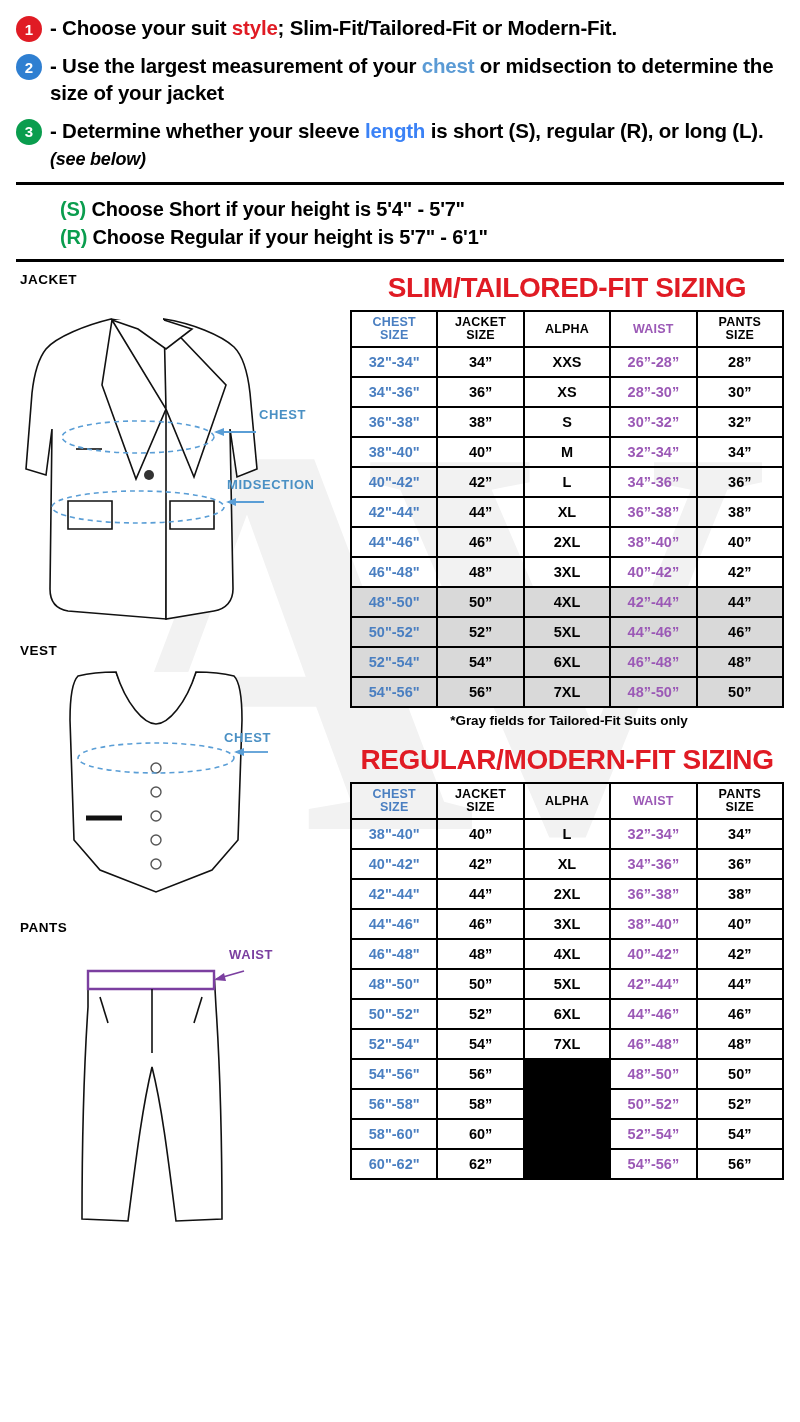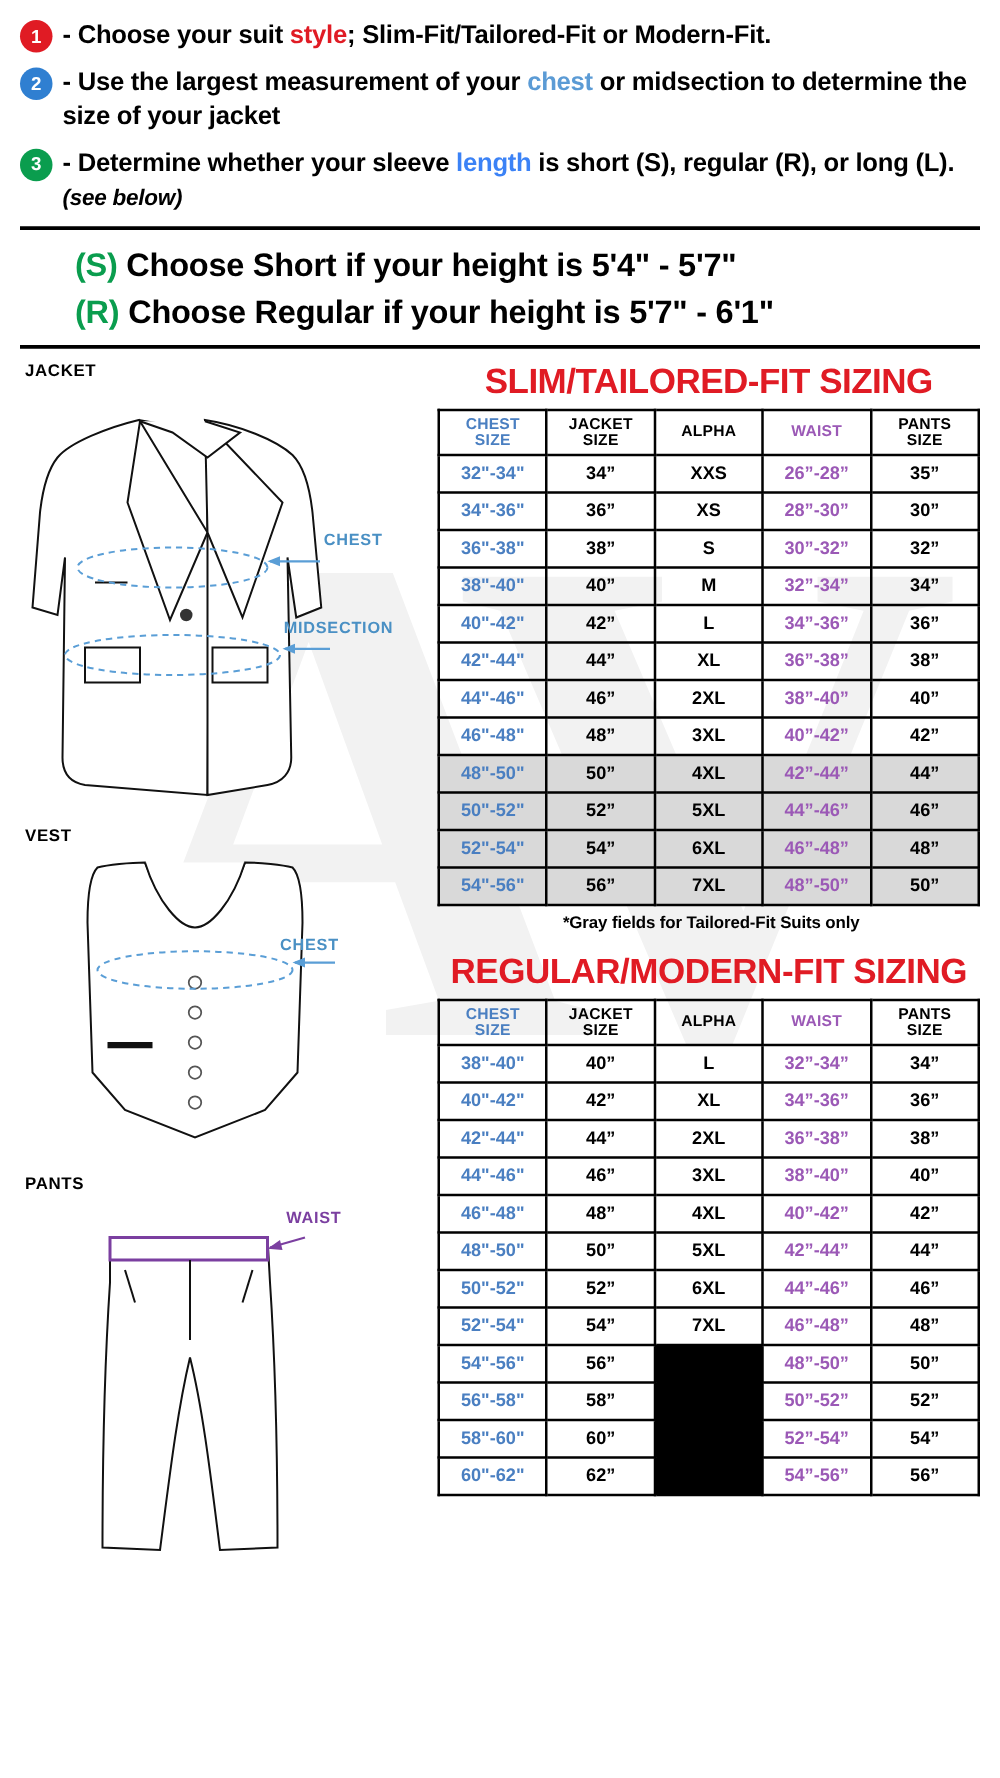--- a/index.html
+++ b/index.html
@@ -56,21 +56,21 @@
   }
   .kw-red{color:#e01b24;}
   .kw-blue{color:#5b9bd5;}
   .kw-green{color:#3b82f6;}
   .see-below{font-style:italic;font-weight:bold;font-size:18px;}
 
   .rule{height:3px;background:#000;margin:8px 0 10px 0;}
 
   .height-block{margin:0 0 6px 0;padding-left:44px;}
   .hline{
-    font-size:26px;font-weight:bold;line-height:1.42;
+    font-size:20px;font-weight:bold;line-height:1.42;
     letter-spacing:-0.2px;
   }
   .hline .tag{color:#0a9d4e;font-weight:bold;}
 
   
   .columns{display:flex;margin-top:8px;}
   .left-col{width:330px;flex:0 0 330px;position:relative;}
   .right-col{flex:1 1 auto;padding-left:4px;}
 
   .garment-label{
@@ -254,21 +254,21 @@
                   <th class="c-waist">WAIST</th>
                   <th>PANTS<br>SIZE</th>
                 </tr>
               </thead>
               <tbody>
                 <tr>
                   <td class="chest">32"-34"</td>
                   <td>34”</td>
                   <td>XXS</td>
                   <td class="waist">26”-28”</td>
-                  <td>35”</td>
+                  <td>28”</td>
                 </tr>
                 <tr>
                   <td class="chest">34"-36"</td>
                   <td>36”</td>
                   <td>XS</td>
                   <td class="waist">28”-30”</td>
                   <td>30”</td>
                 </tr>
                 <tr>
                   <td class="chest">36"-38"</td>

